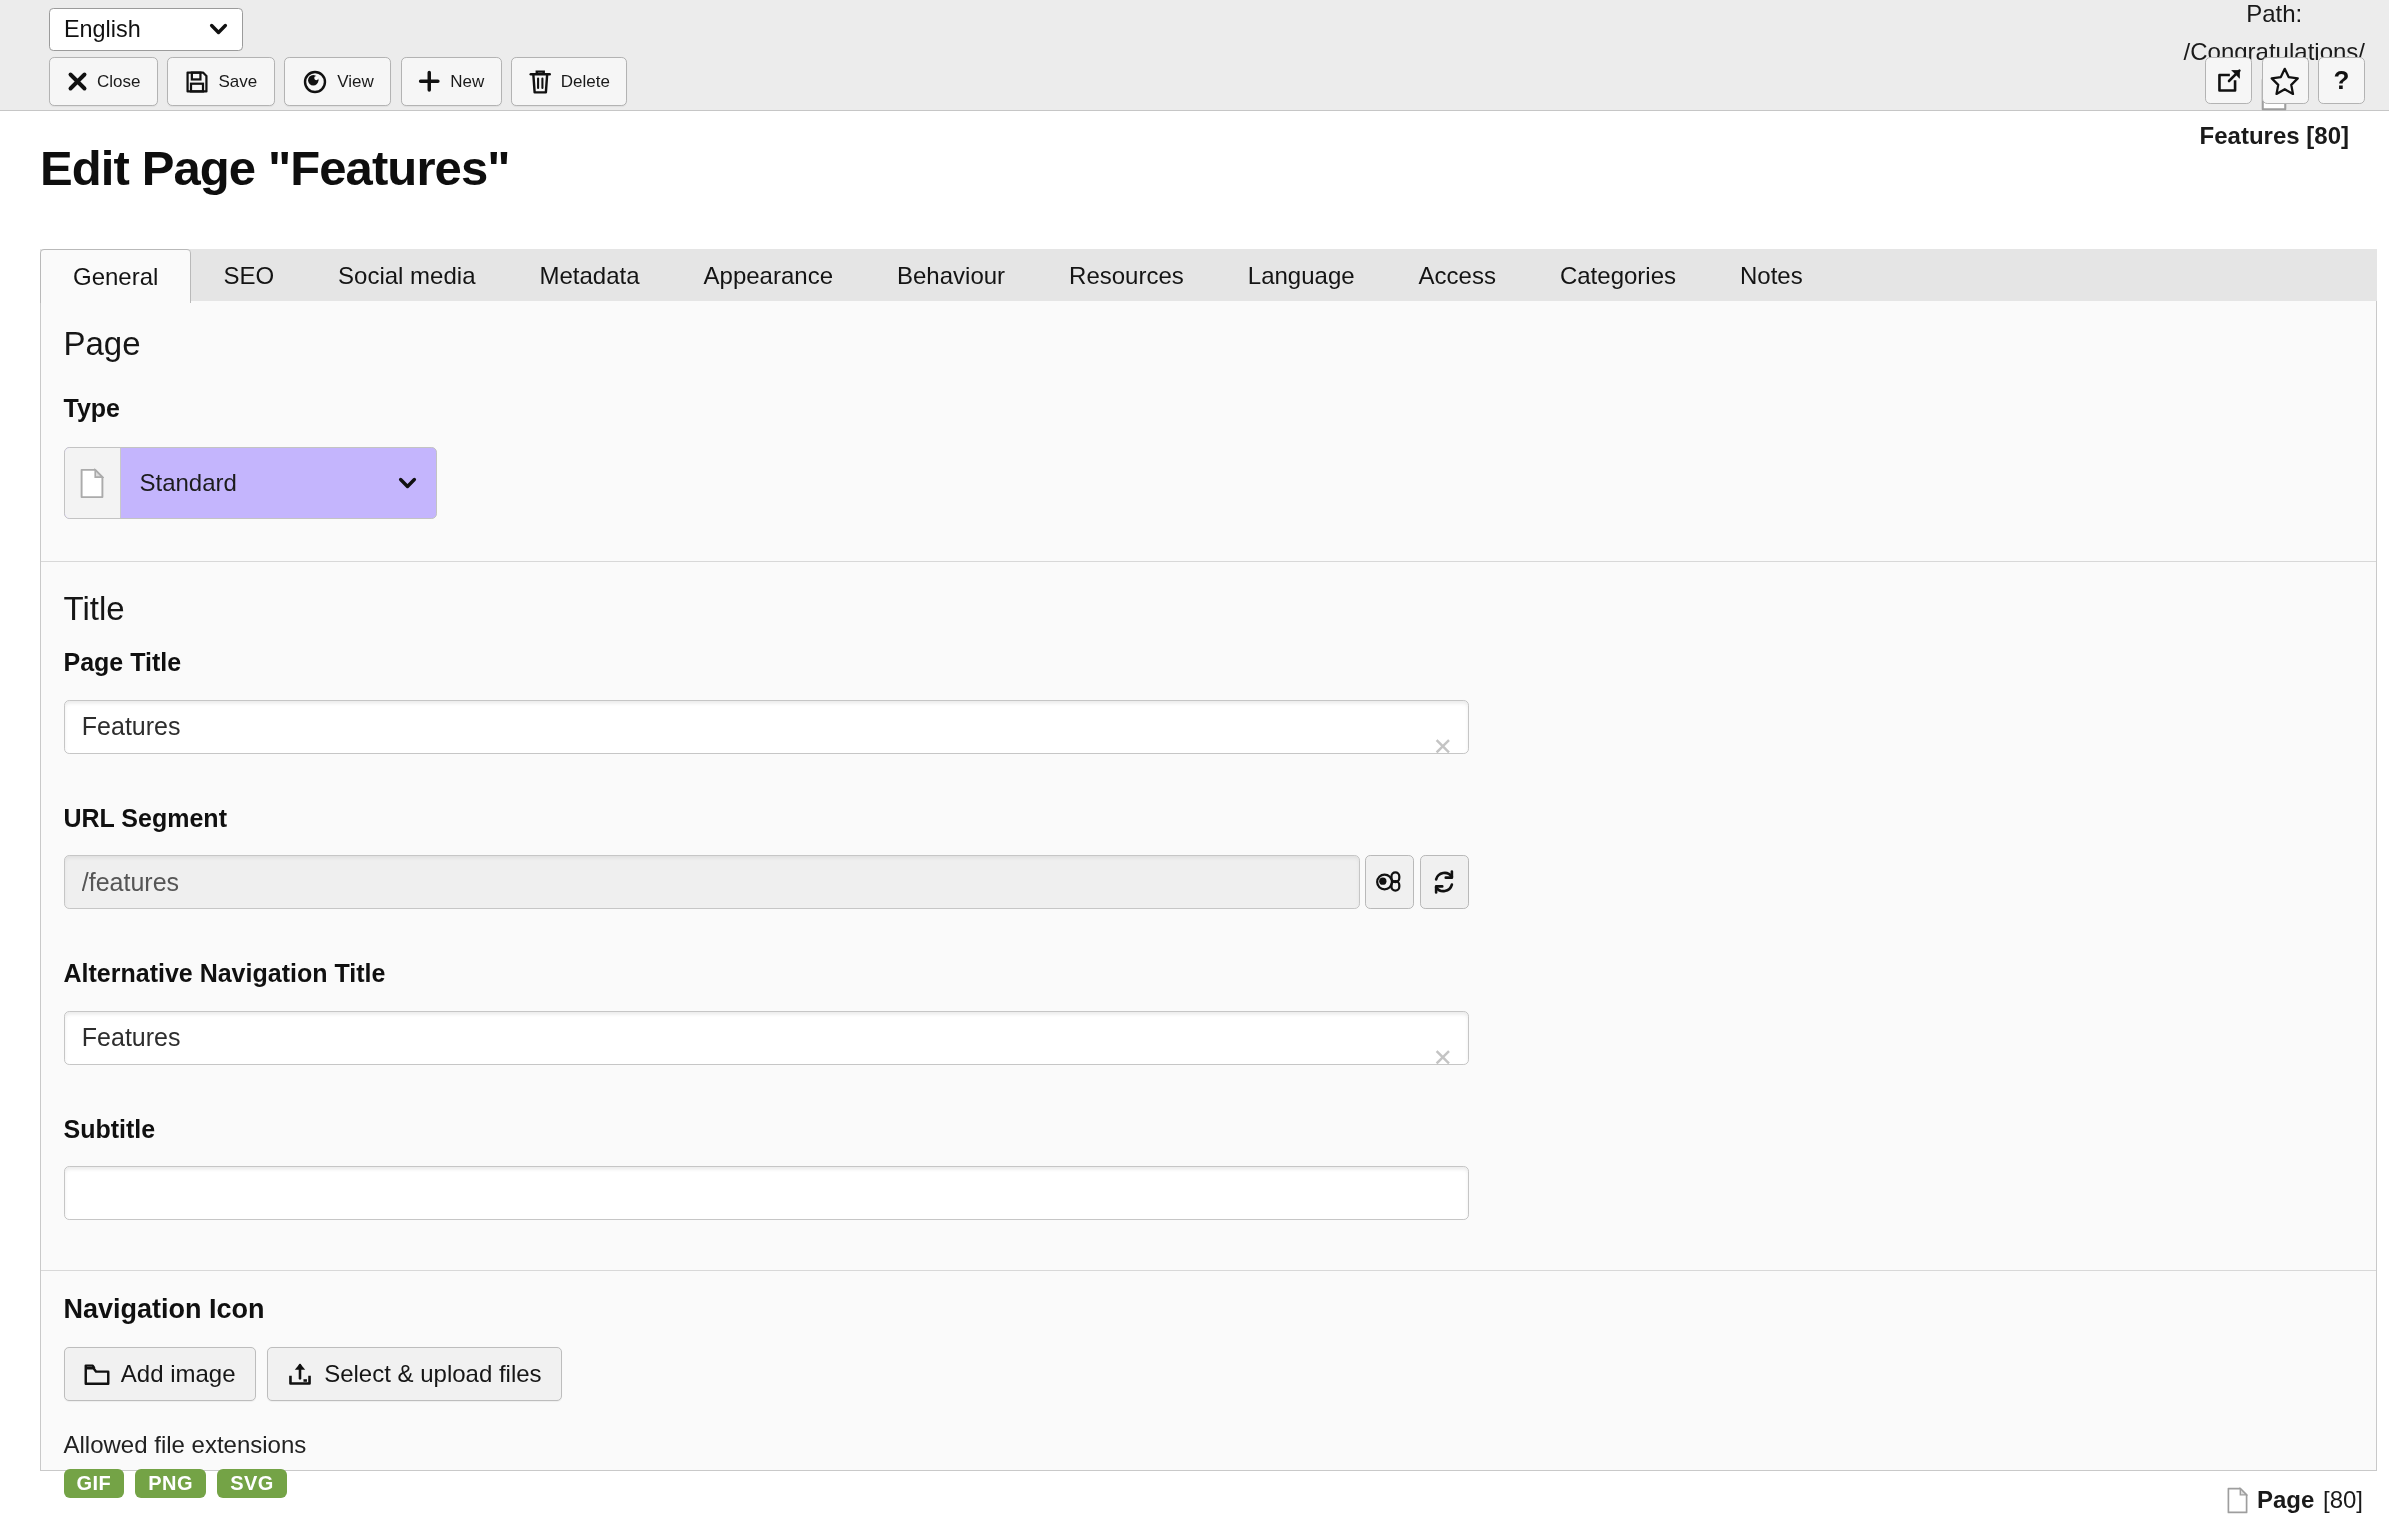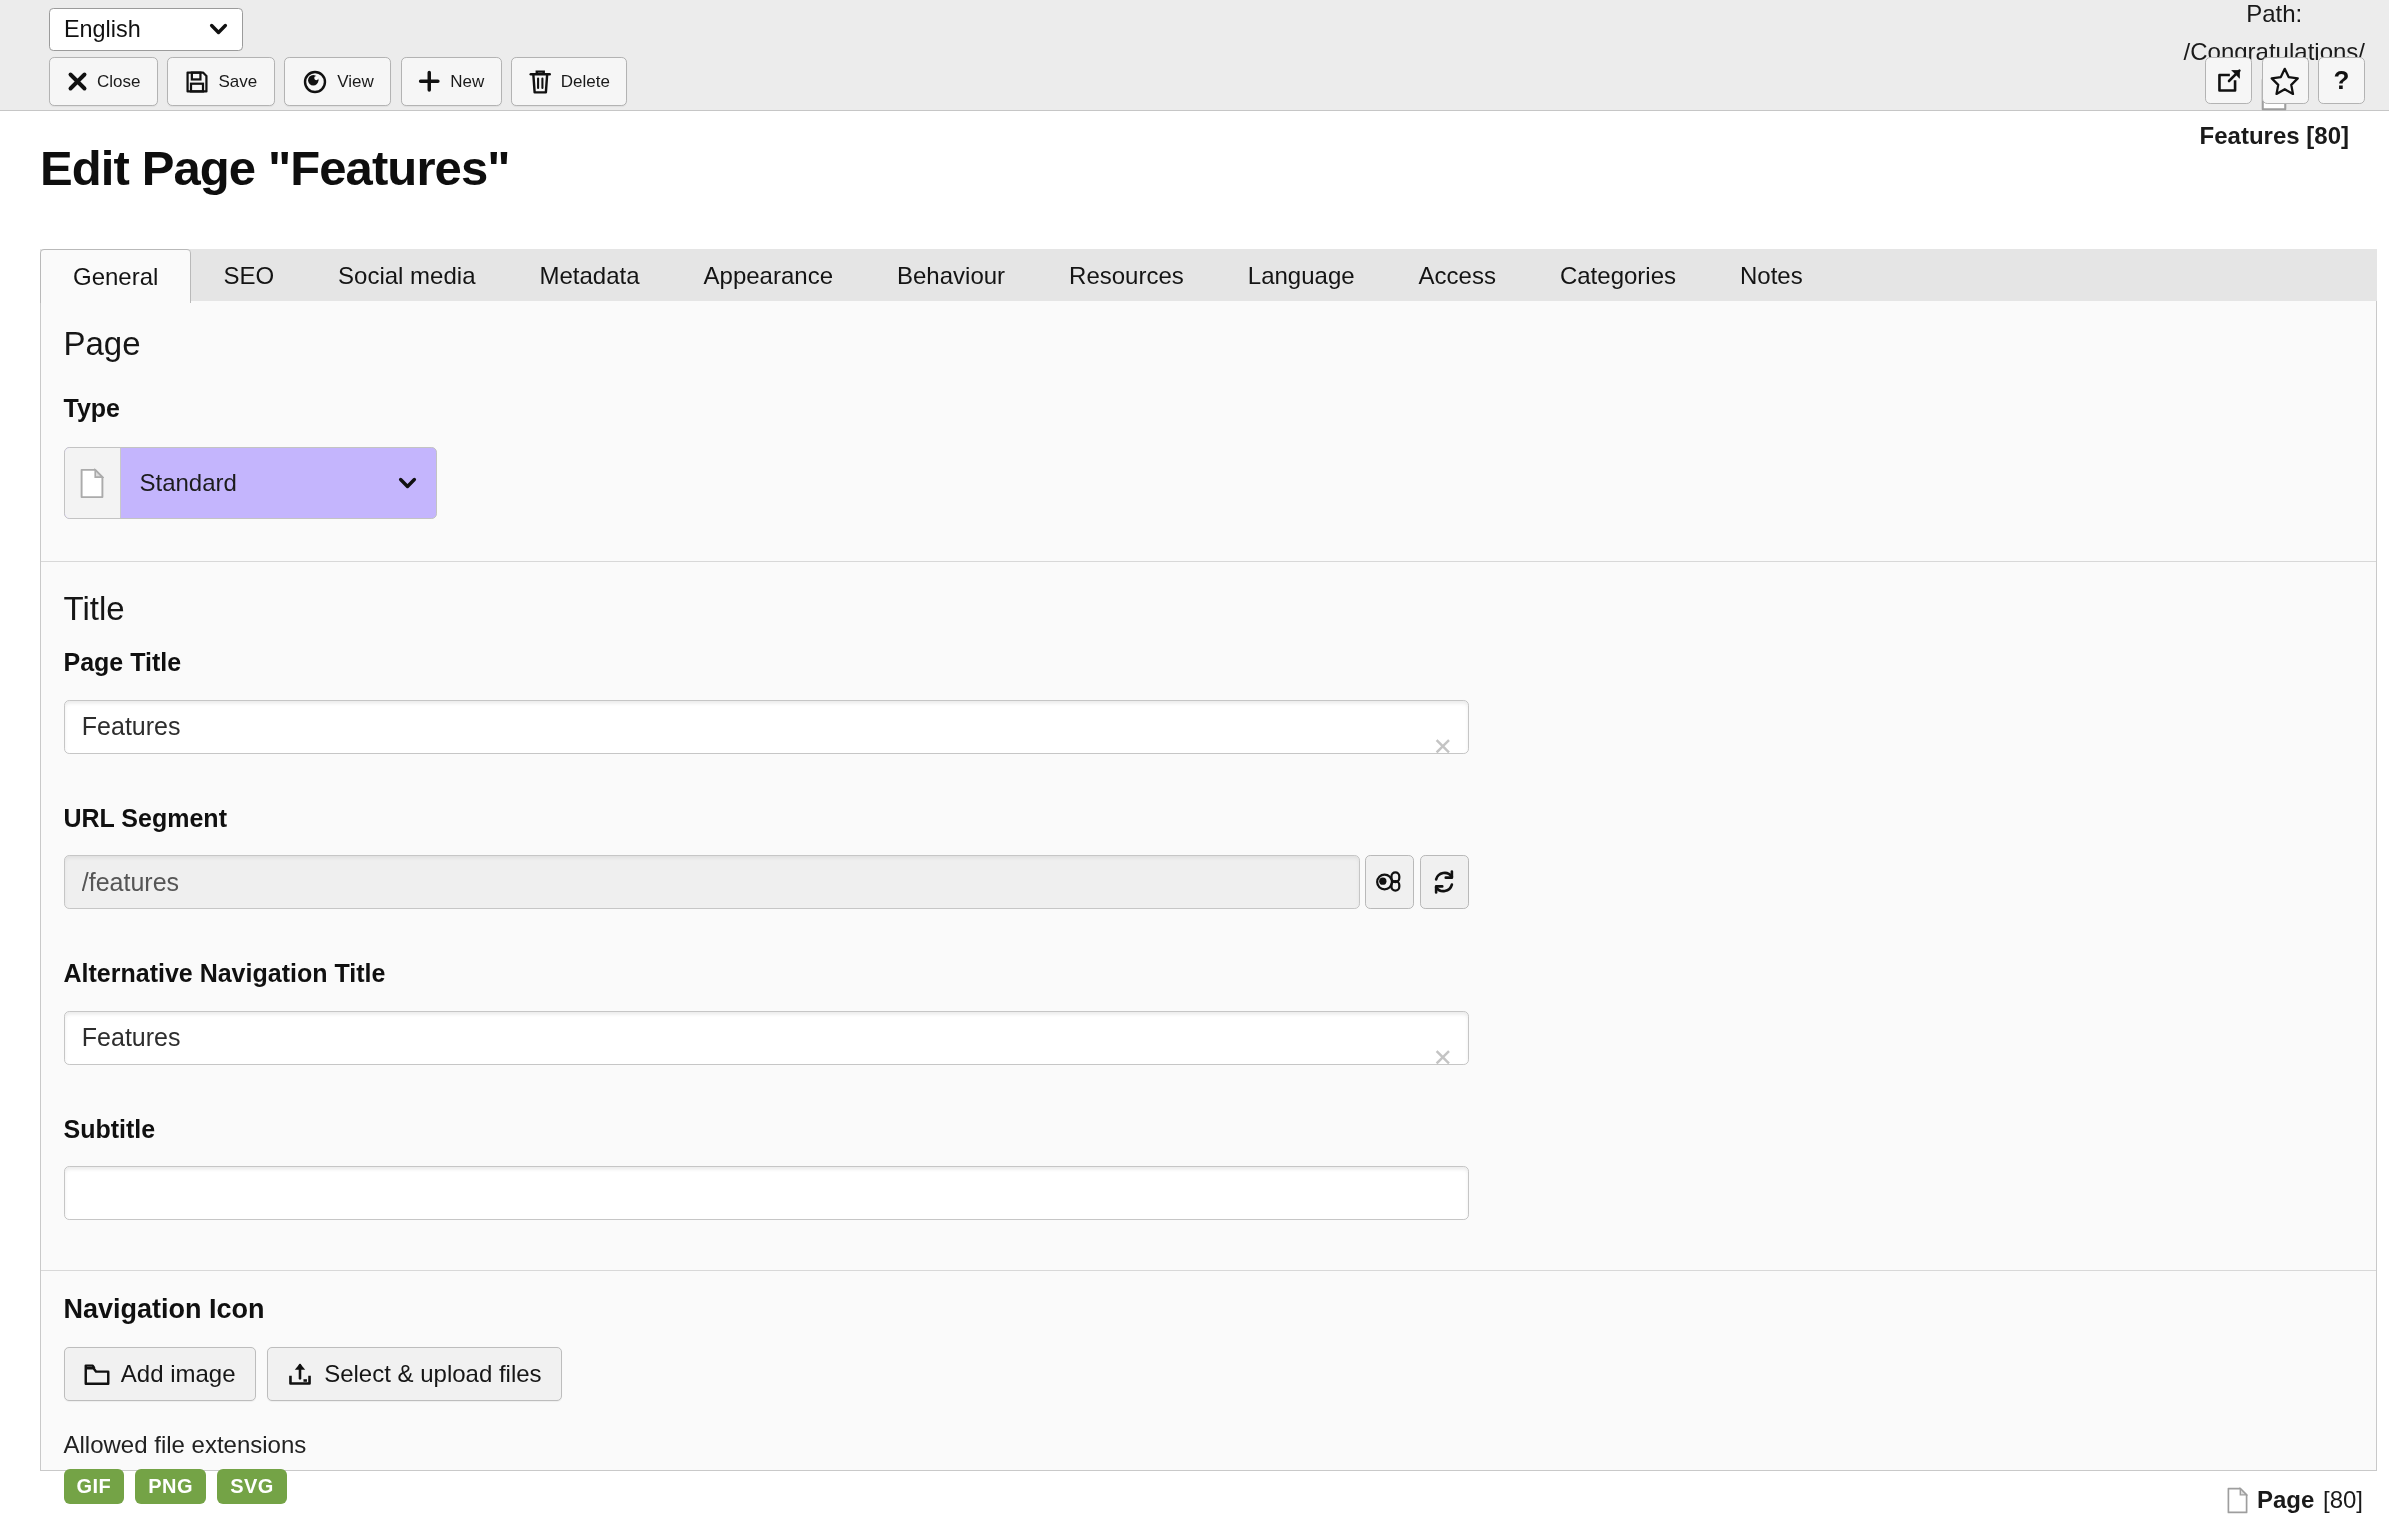--- a/index.html
+++ b/index.html
@@ -106,21 +106,21 @@
   .nav-heading{font-size:27px;font-weight:700;color:#101010;margin-bottom:22.5px;}
   .nav-btns{display:flex;gap:11.3px;margin-bottom:29.5px;}
   .nav-btn{
     height:54px;background:#f1f1f1;border:0.9px solid #bdbdbd;border-radius:5px;
     display:flex;align-items:center;gap:11.3px;padding:0 19px;font-size:24px;color:#161616;
     font-family:inherit;box-shadow:0 0.9px 0.9px rgba(0,0,0,0.05);cursor:default;
   }
   .allowed{font-size:24px;color:#222;margin-bottom:10.4px;}
   .badges{display:flex;gap:11.3px;}
   .badge{
-    height:35px;border-radius:6px;display:flex;align-items:center;padding:0 13px;
+    height:29px;border-radius:6px;display:flex;align-items:center;padding:0 13px;
     color:#fff;font-size:20px;font-weight:700;letter-spacing:0.4px;
   }
   
   .footer{
     position:absolute;right:26px;top:1486px;display:flex;align-items:center;gap:8.7px;font-size:24px;color:#1a1a1a;
   }
   .footer b{font-weight:700;}
   svg{display:block;}
 </style>
 </head>

